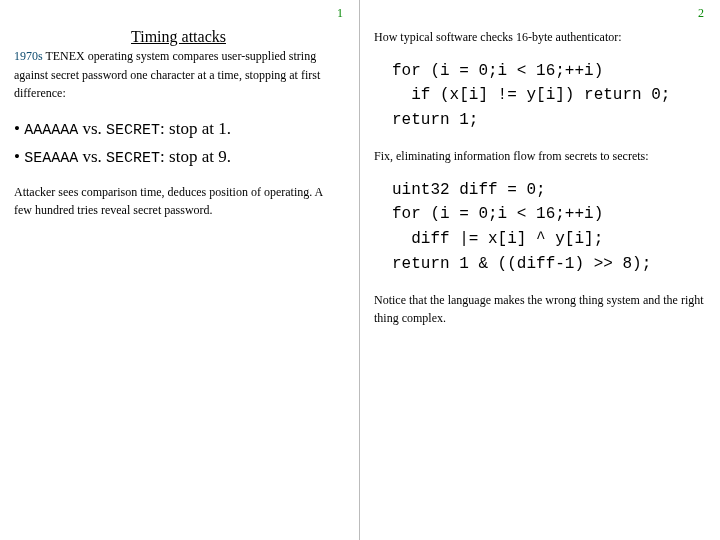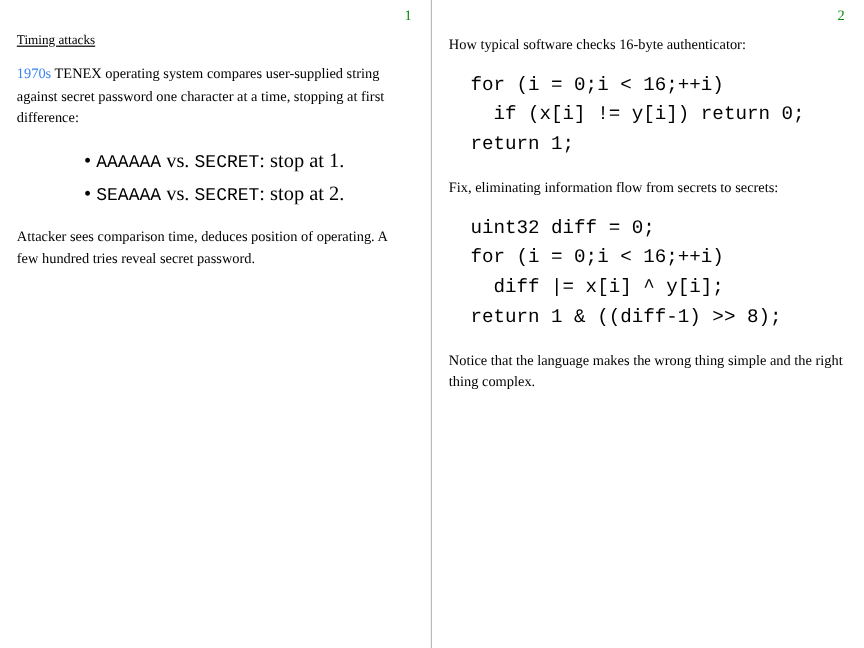--- a/index.html
+++ b/index.html
@@ -31,37 +31,37 @@
   .pagenum {
     position: absolute;
     top: 6px;
     right: 16px;
     font-size: 12px;
     color: #0a8a0a;
     font-family: Georgia, serif;
   }
   .title {
     text-decoration: underline;
-    font-size: 11px;
-    margin-bottom: 12px;
+    font-size: 16px;
+    margin-bottom: 1px;
+    text-align: center;
   }
   .para {
     font-size: 12px;
     line-height: 1.55;
     margin-bottom: 12px;
   }
-  .linkc { color: #3b82f6; }
+  .linkc { color: #0c4a6e; }
   .bullets {
     margin: 6px 0 12px 0;
   }
   .bullet {
     font-size: 17px;
     line-height: 1.6;
     display: block;
-    text-align: center;
   }
   .tt {
     font-family: 'Courier New', monospace;
     font-size: 15px;
   }
   .codeblock {
     font-family: 'Courier New', monospace;
     font-size: 16px;
     line-height: 1.55;
     margin: 4px 0 14px 18px;
@@ -80,21 +80,21 @@
 
     <div class="para">
       <span class="linkc">1970s</span><span>  TENEX operating system compares user-supplied string against secret password one character at a time, stopping at first difference:</span>
     </div>
 
     <div class="bullets">
       <span class="bullet">
         <span>• </span><span class="tt">AAAAAA</span><span> vs. </span><span class="tt">SECRET</span><span>: stop at 1.</span>
       </span>
       <span class="bullet">
-        <span>• </span><span class="tt">SEAAAA</span><span> vs. </span><span class="tt">SECRET</span><span>: stop at 2.</span>
+        <span>• </span><span class="tt">SEAAAA</span><span> vs. </span><span class="tt">SECRET</span><span>: stop at 9.</span>
       </span>
     </div>
 
     <div class="para">Attacker sees comparison time, deduces position of operating. A few hundred tries reveal secret password.</div>
   </div>
 
   <div class="col">
     <div class="pagenum">2</div>
 
     <div class="para">How typical software checks 16-byte authenticator:</div>
@@ -103,16 +103,16 @@
   if (x[i] != y[i]) return 0;
 return 1;</div>
 
     <div class="para">Fix, eliminating information flow from secrets to secrets:</div>
 
     <div class="codeblock">uint32 diff = 0;
 for (i = 0;i &lt; 16;++i)
   diff |= x[i] ^ y[i];
 return 1 &amp; ((diff-1) &gt;&gt; 8);</div>
 
-    <div class="para">Notice that the language makes the wrong thing simple and the right thing complex.</div>
+    <div class="para">Notice that the language makes the wrong thing system and the right thing complex.</div>
   </div>
 
 </div>
 
 </body></html>

